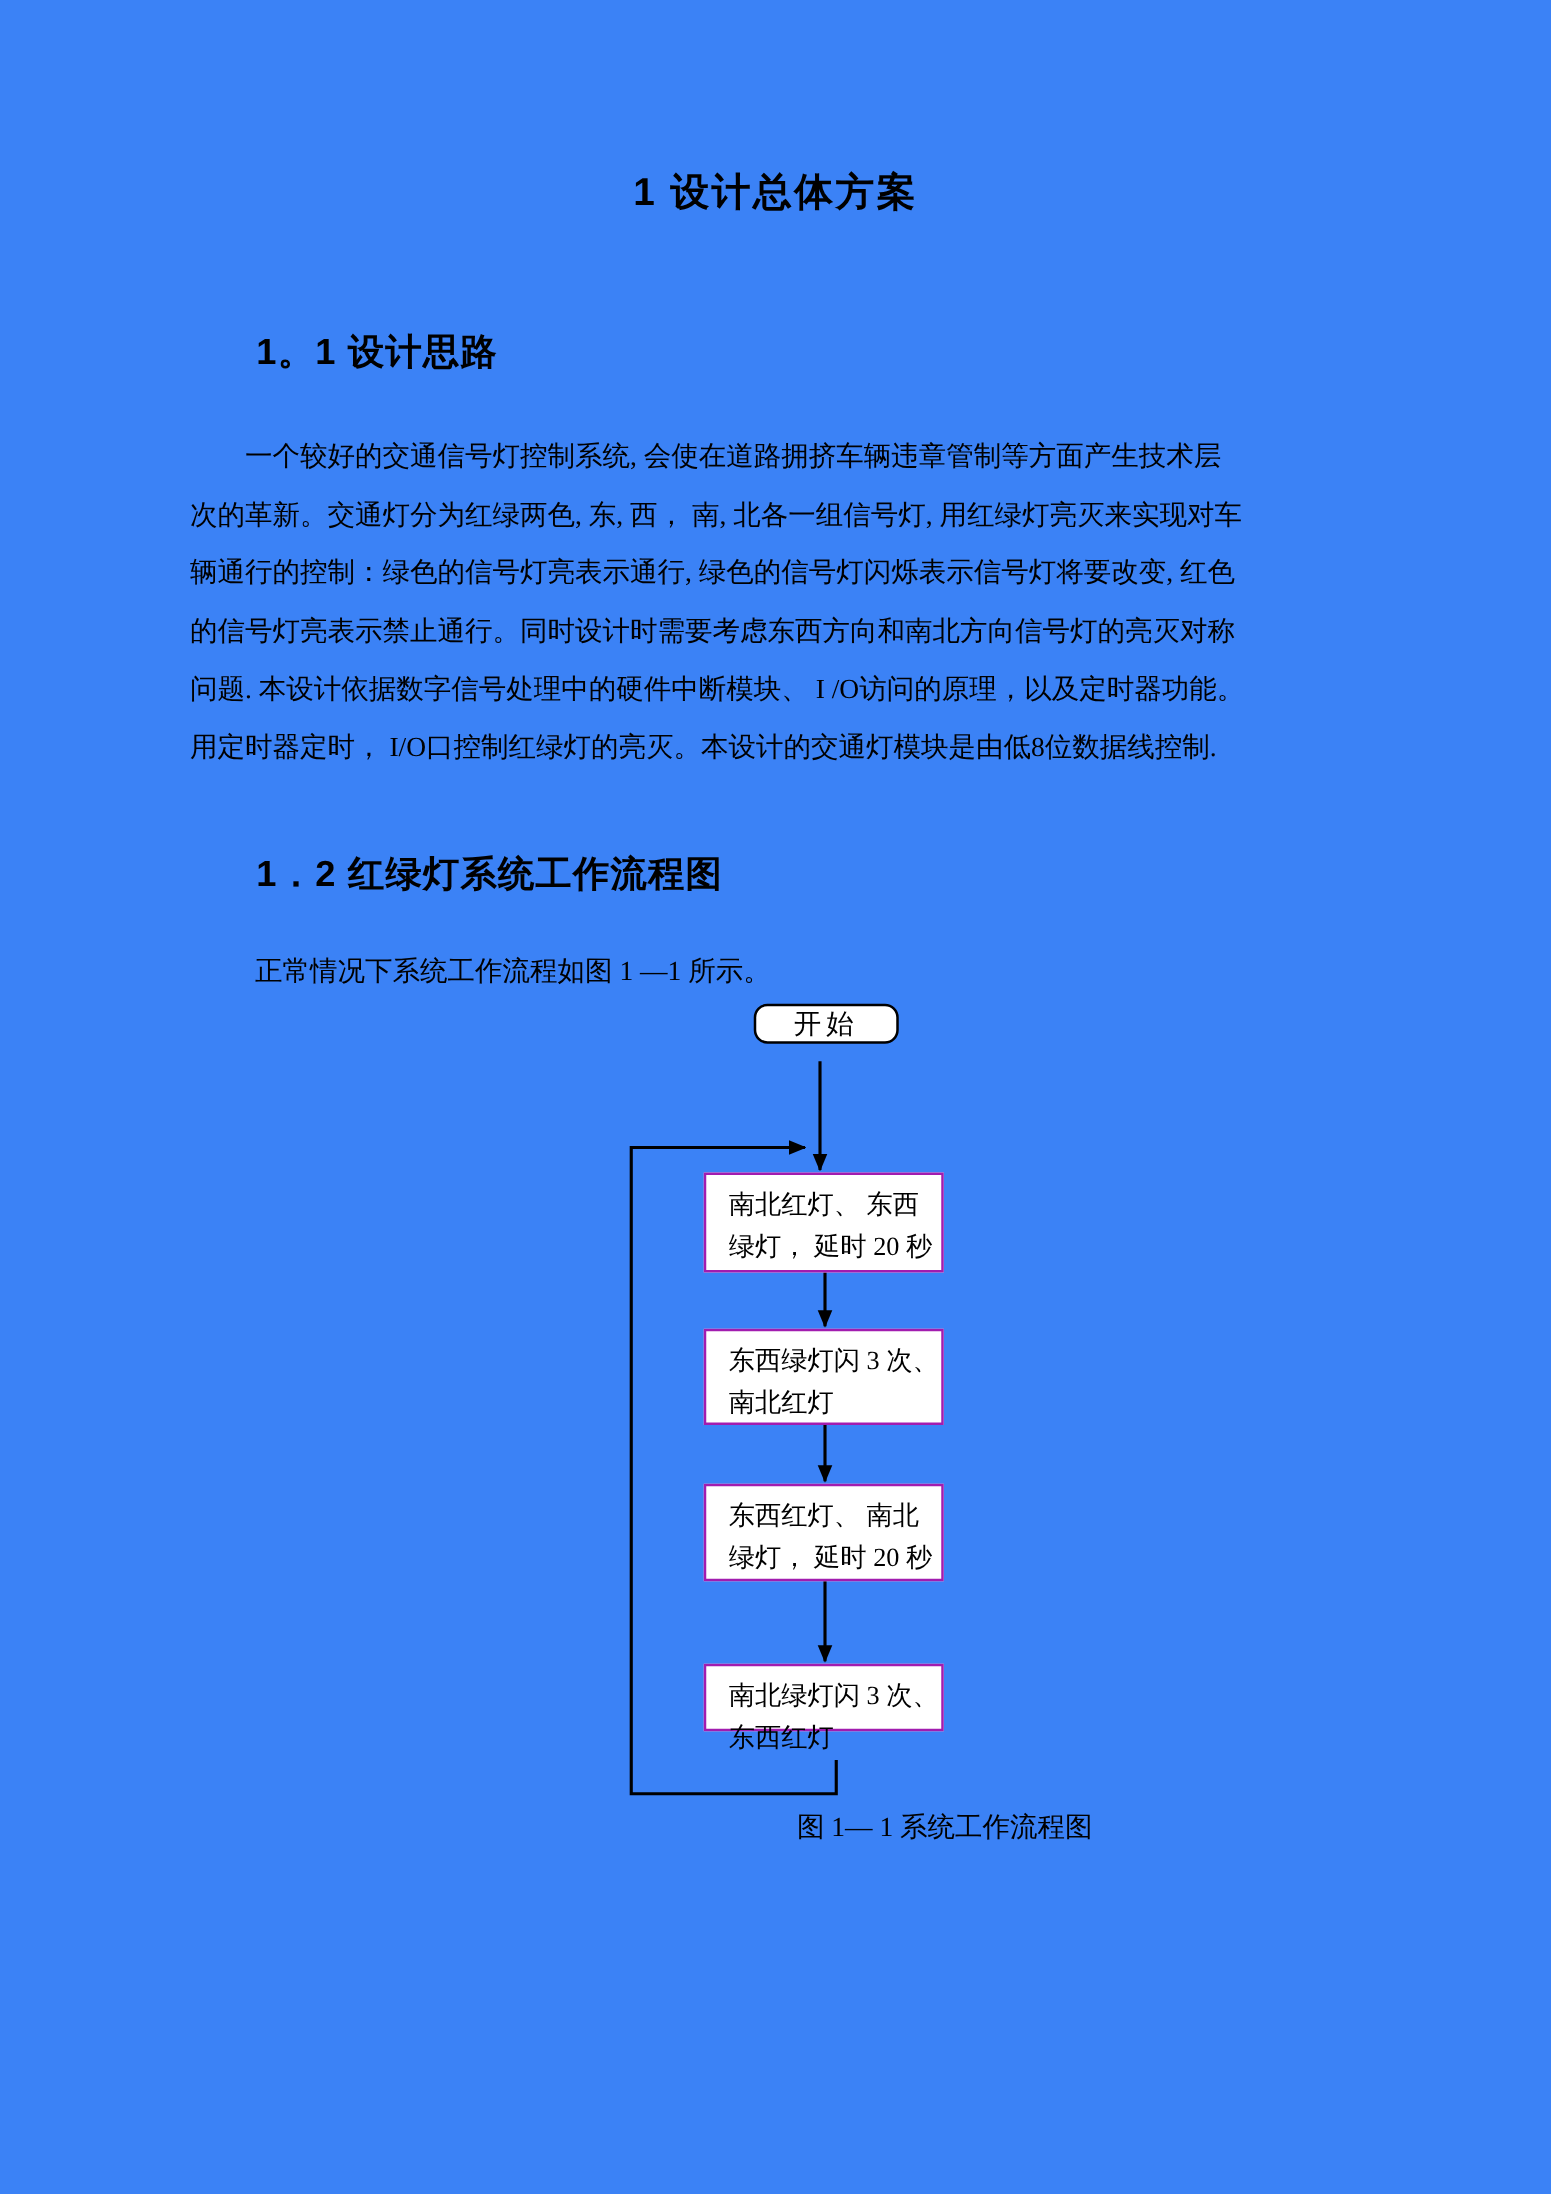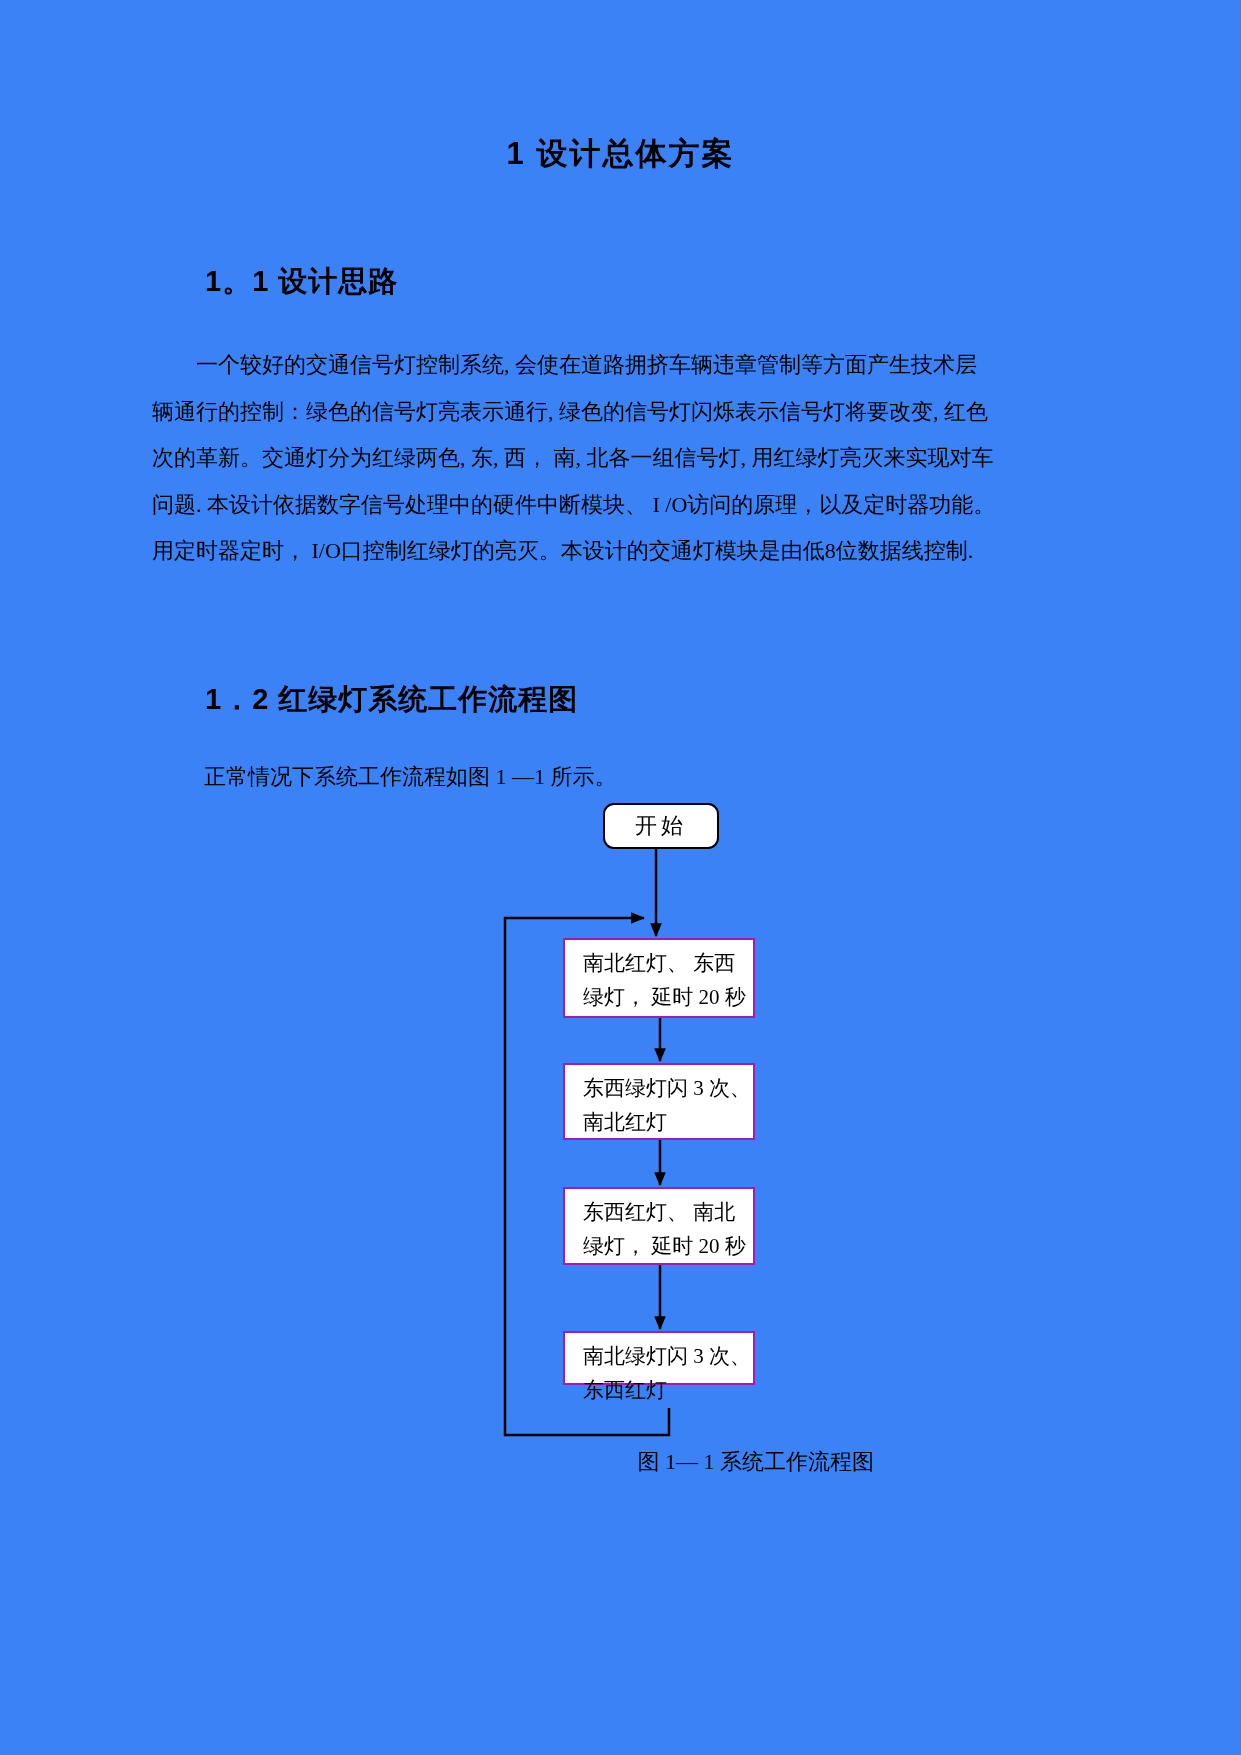--- a/index.html
+++ b/index.html
@@ -69,21 +69,21 @@
   .connectors {
     position: absolute;
     left: 0;
     top: 0;
   }
   .start-box {
     position: absolute;
     left: 163px;
     top: 8px;
     width: 116px;
-    height: 46px;
+    height: 32px;
     border: 2px solid #000000;
     border-radius: 11px;
     box-sizing: border-box;
     display: flex;
     align-items: center;
     justify-content: center;
     font-size: 22px;
     letter-spacing: 4px;
     background: #ffffff;
   }
@@ -117,22 +117,23 @@
 <body>
 
 <div class="page">
 
   <h1 class="doc-title">1  设计总体方案</h1>
 
   <h2 class="sec-heading h11">1。1 设计思路</h2>
 
   <div class="para">
     <div class="pline indent">一个较好的交通信号灯控制系统, 会使在道路拥挤车辆违章管制等方面产生技术层</div>
+    <div class="pline">次的革新。交通灯分为红绿两色, 东, 西， 南, 北各一组信号灯, 用红绿灯亮灭来实现对车</div>
     <div class="pline">辆通行的控制：绿色的信号灯亮表示通行, 绿色的信号灯闪烁表示信号灯将要改变, 红色</div>
-    <div class="pline">次的革新。交通灯分为红绿两色, 东, 西， 南, 北各一组信号灯, 用红绿灯亮灭来实现对车</div>
+    <div class="pline">的信号灯亮表示禁止通行。同时设计时需要考虑东西方向和南北方向信号灯的亮灭对称</div>
     <div class="pline">问题. 本设计依据数字信号处理中的硬件中断模块、 I /O访问的原理，以及定时器功能。</div>
     <div class="pline">用定时器定时，  I/O口控制红绿灯的亮灭。本设计的交通灯模块是由低8位数据线控制.</div>
   </div>
 
   <h2 class="sec-heading h12">1．2 红绿灯系统工作流程图</h2>
 
   <div class="intro">正常情况下系统工作流程如图 1 —1 所示。</div>
 
   <div class="flowchart">
 

